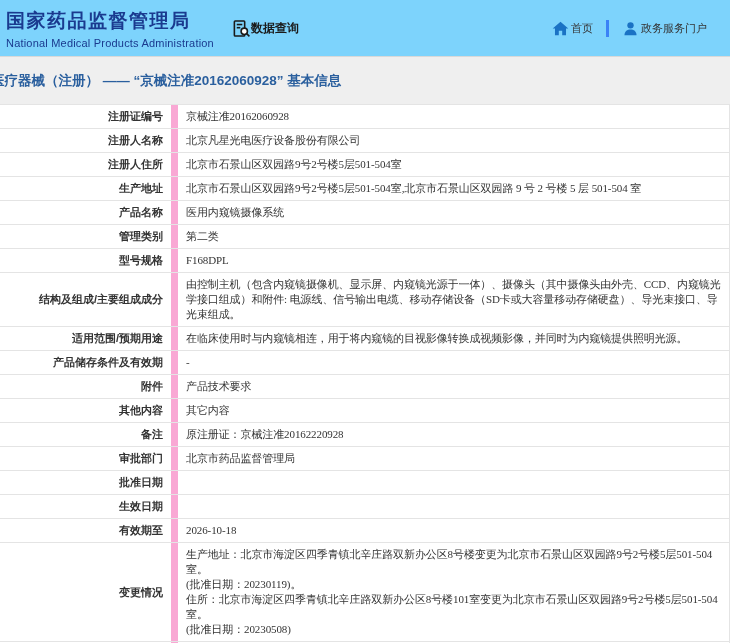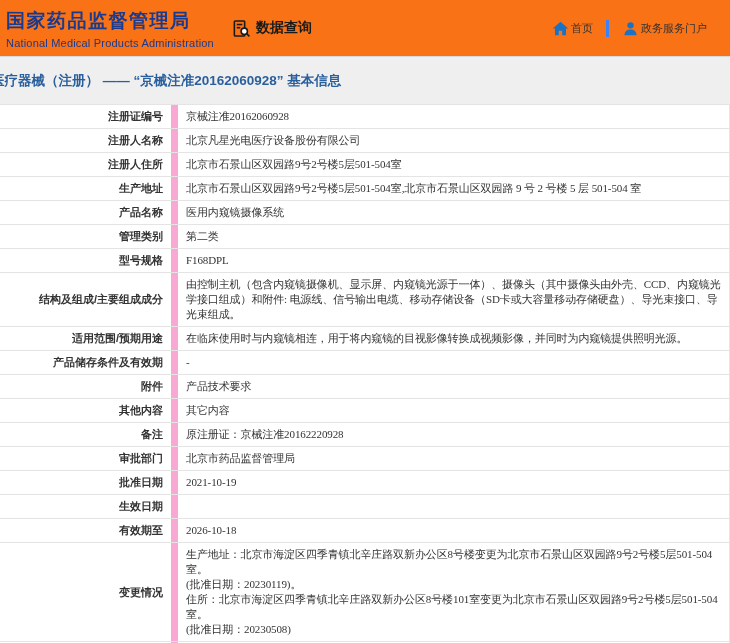--- a/index.html
+++ b/index.html
@@ -7,21 +7,21 @@
   body {
     font-family: "Liberation Sans", "DejaVu Sans", sans-serif;
     background: #f2f2f2;
     overflow: hidden;
     color: #333;
   }
 
   
   .topbar {
     height: 57px;
-    background: #f97316;
+    background: #7dd3fc;
     border-bottom: 1px solid #d9d9d9;
     display: flex;
     align-items: center;
     padding: 0 10px 0 6px;
   }
   .logo { display: flex; flex-direction: column; justify-content: center; }
   .logo-cn {
     font-size: 19px;
     font-weight: bold;
     color: #1a3a8f;
@@ -31,23 +31,22 @@
   .logo-en {
     font-size: 11px;
     color: #1a3a8f;
     margin-top: 3px;
     letter-spacing: 0.2px;
     white-space: nowrap;
   }
   .section-title {
     display: flex;
     align-items: center;
-    gap: 5px;
     margin-left: 18px;
-    font-size: 14px;
+    font-size: 12px;
     font-weight: bold;
     color: #1a1a1a;
     white-space: nowrap;
     text-align: center;
   }
   .topnav { margin-left: auto; display: flex; align-items: center; }
   .nav-item {
     display: flex;
     flex-direction: row;
     align-items: center;
@@ -229,21 +228,20 @@
     <div class="value-cell">原注册证：京械注准20162220928</div>
   </div>
 
   <div class="row">
     <div class="label-cell">审批部门</div>
     <div class="value-cell">北京市药品监督管理局</div>
   </div>
 
   <div class="row">
     <div class="label-cell">批准日期</div>
-    <div class="value-cell">2021-10-19</div>
   </div>
 
   <div class="row">
     <div class="label-cell">生效日期</div>
     <div class="value-cell"></div>
   </div>
 
   <div class="row">
     <div class="label-cell">有效期至</div>
     <div class="value-cell">2026-10-18</div>

